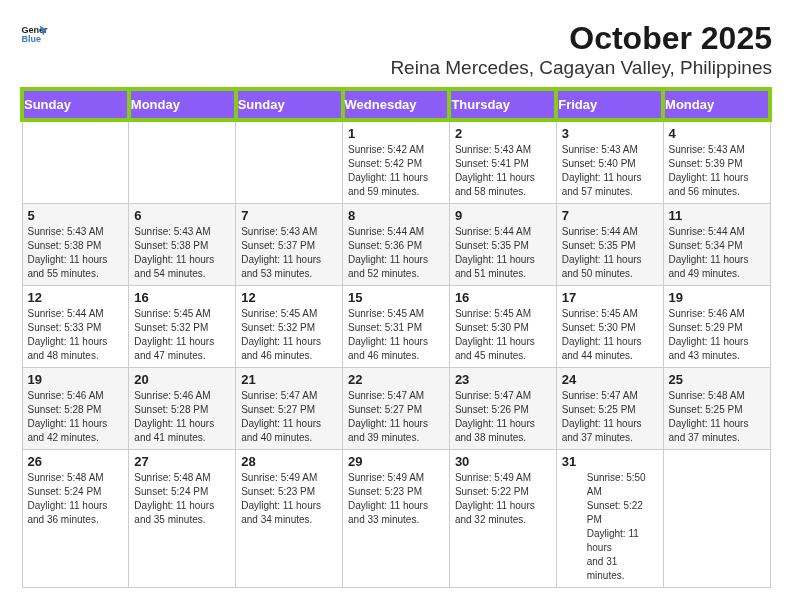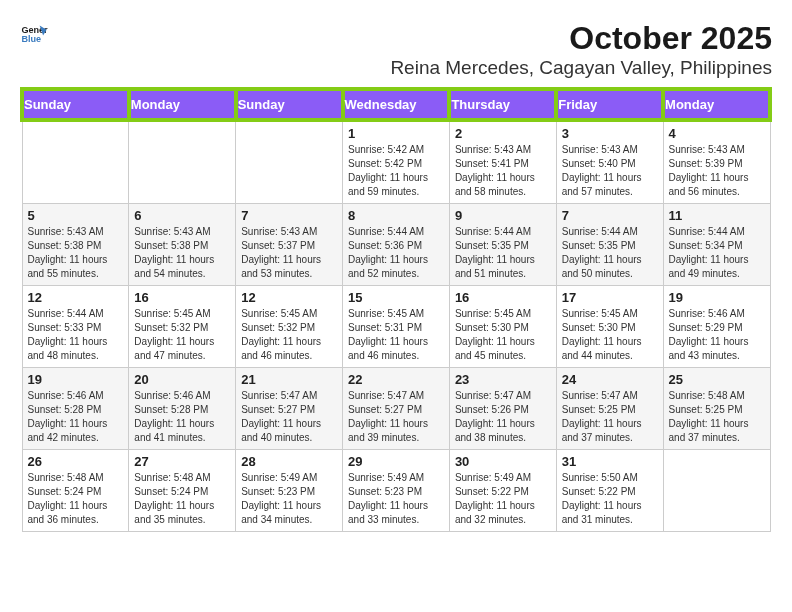--- a/index.html
+++ b/index.html
@@ -325,21 +325,21 @@
         </td>
         <td>
           <div class="day-number">30</div>
           <div class="day-info" style="white-space: pre-line;">Sunrise: 5:49 AM
 Sunset: 5:22 PM
 Daylight: 11 hours
 and 32 minutes.</div>
         </td>
         <td>
           <div class="day-number">31</div>
-          <div class="day-info" style="white-space: pre-line;">Sunrise: 5:50 AM
+          <div class="day-info" style="white-space: pre-line; margin-left: 25px;">Sunrise: 5:50 AM
 Sunset: 5:22 PM
 Daylight: 11 hours
 and 31 minutes.</div>
         </td>
         <td class="empty-cell"></td>
       </tr>
     </tbody>
 </table>
 
 </body></html>

